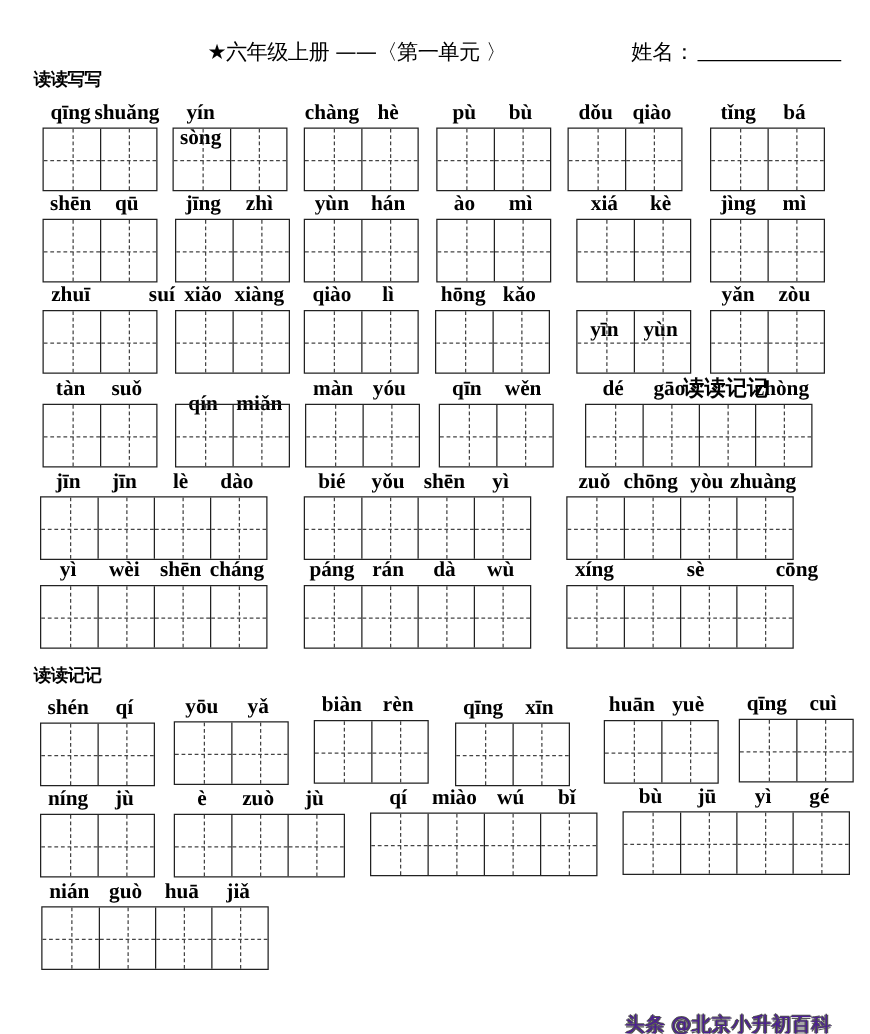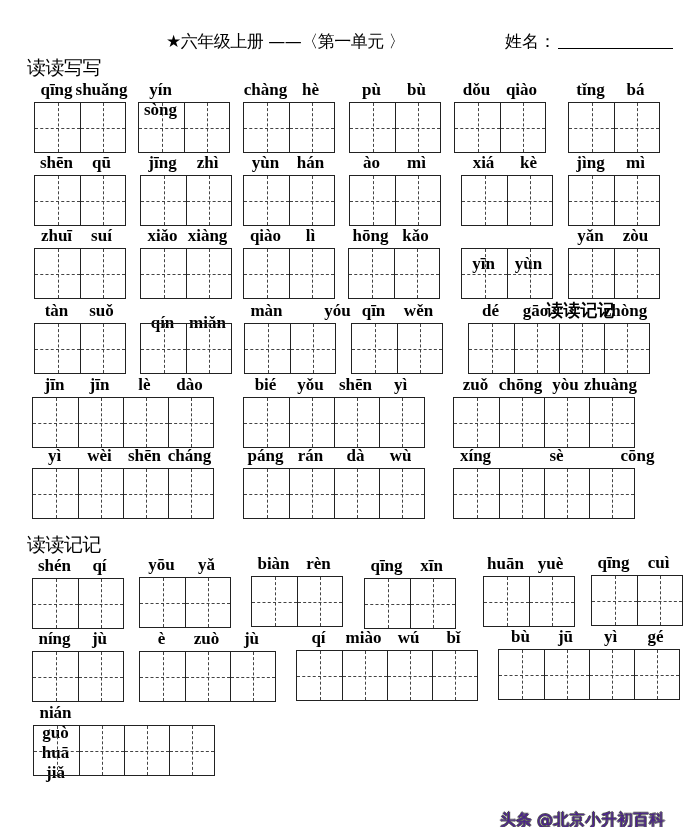--- a/index.html
+++ b/index.html
@@ -14,21 +14,21 @@
   }
   .name-label {
     position: absolute; left: 505px; top: 30px; font-size: 17px; white-space: nowrap;
     font-family: "DejaVu Sans", sans-serif;
   }
   .name-line {
     position: absolute; left: 558px; top: 48px; width: 115px; height: 0;
     border-bottom: 1.5px solid #000;
   }
   .section-title {
-    position: absolute; font-size: 19px; font-weight: normal; white-space: nowrap;
+    position: absolute; font-size: 14px; font-weight: bold; white-space: nowrap;
     font-family: "DejaVu Sans", sans-serif; letter-spacing: -0.5px;
   }
   .group { position: absolute; }
   .pinyin-row {
     position: absolute; left: 0; height: 20px; display: flex;
   }
   .pinyin {
     width: 45px; text-align: center; white-space: nowrap;
     font-family: "Liberation Serif", serif; font-weight: bold; font-size: 17px;
     line-height: 20px; overflow: visible; display: flex; justify-content: center;
@@ -253,21 +253,21 @@
           <div class="vdash"></div>
           <div class="hdash"></div>
         </div>
         <div class="cell">
           <div class="vdash"></div>
           <div class="hdash"></div>
         </div>
       </div>
     </div>
     <div class="group" style="left: 34px; top: 248px;">
-      <div class="pinyin-row" style="top: -22px;">
+      <div class="pinyin-row" style="top: -22px; gap: 28px;">
         <span class="pinyin">zhuī</span>
         <span class="pinyin">suí</span>
       </div>
       <div class="boxes" style="top: 0px;">
         <div class="cell">
           <div class="vdash"></div>
           <div class="hdash"></div>
         </div>
         <div class="cell">
           <div class="vdash"></div>
@@ -381,21 +381,21 @@
           <div class="vdash"></div>
           <div class="hdash"></div>
         </div>
         <div class="cell">
           <div class="vdash"></div>
           <div class="hdash"></div>
         </div>
       </div>
     </div>
     <div class="group" style="left: 244px; top: 323px;">
-      <div class="pinyin-row" style="top: -22px; gap: 26px;">
+      <div class="pinyin-row" style="top: -22px;">
         <span class="pinyin">màn</span>
         <span class="pinyin">yóu</span>
       </div>
       <div class="boxes" style="top: 0px;">
         <div class="cell">
           <div class="vdash"></div>
           <div class="hdash"></div>
         </div>
         <div class="cell">
           <div class="vdash"></div>
@@ -780,21 +780,21 @@
           <div class="vdash"></div>
           <div class="hdash"></div>
         </div>
         <div class="cell">
           <div class="vdash"></div>
           <div class="hdash"></div>
         </div>
       </div>
     </div>
     <div class="group" style="left: 33px; top: 725px;">
-      <div class="pinyin-row" style="top: -22px; flex-direction: column;">
+      <div class="pinyin-row" style="top: -22px;">
         <span class="pinyin">nián</span>
         <span class="pinyin">guò</span>
         <span class="pinyin">huā</span>
         <span class="pinyin">jiǎ</span>
       </div>
       <div class="boxes" style="top: 0px;">
         <div class="cell">
           <div class="vdash"></div>
           <div class="hdash"></div>
         </div>

